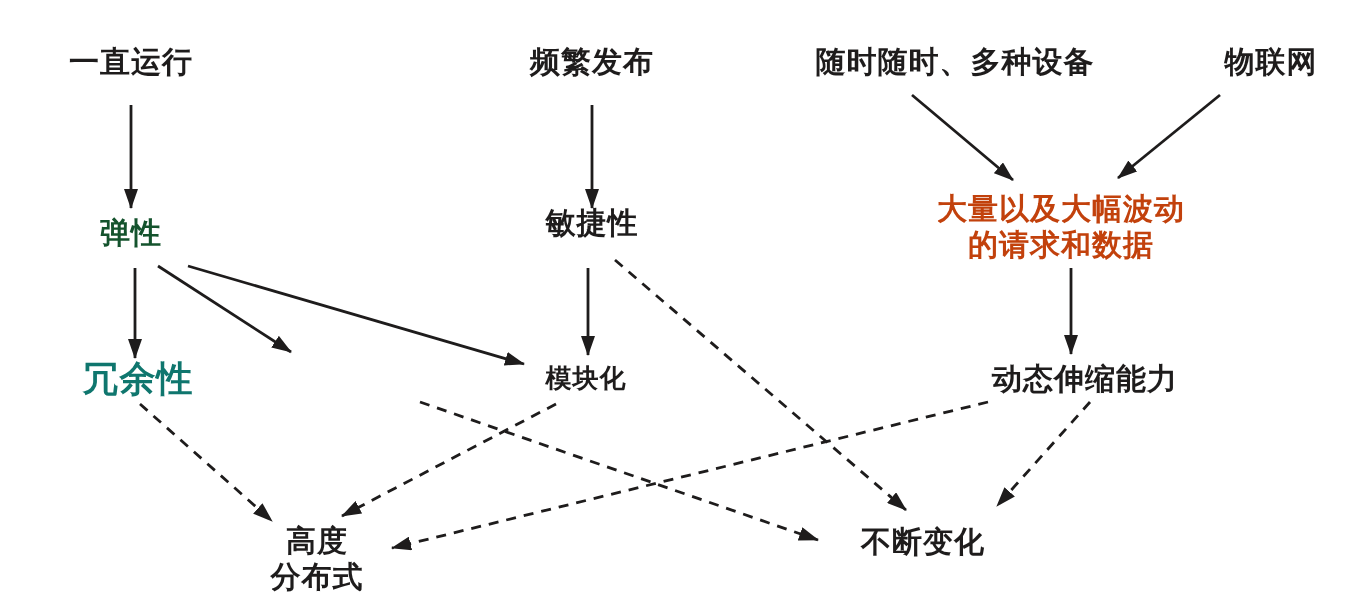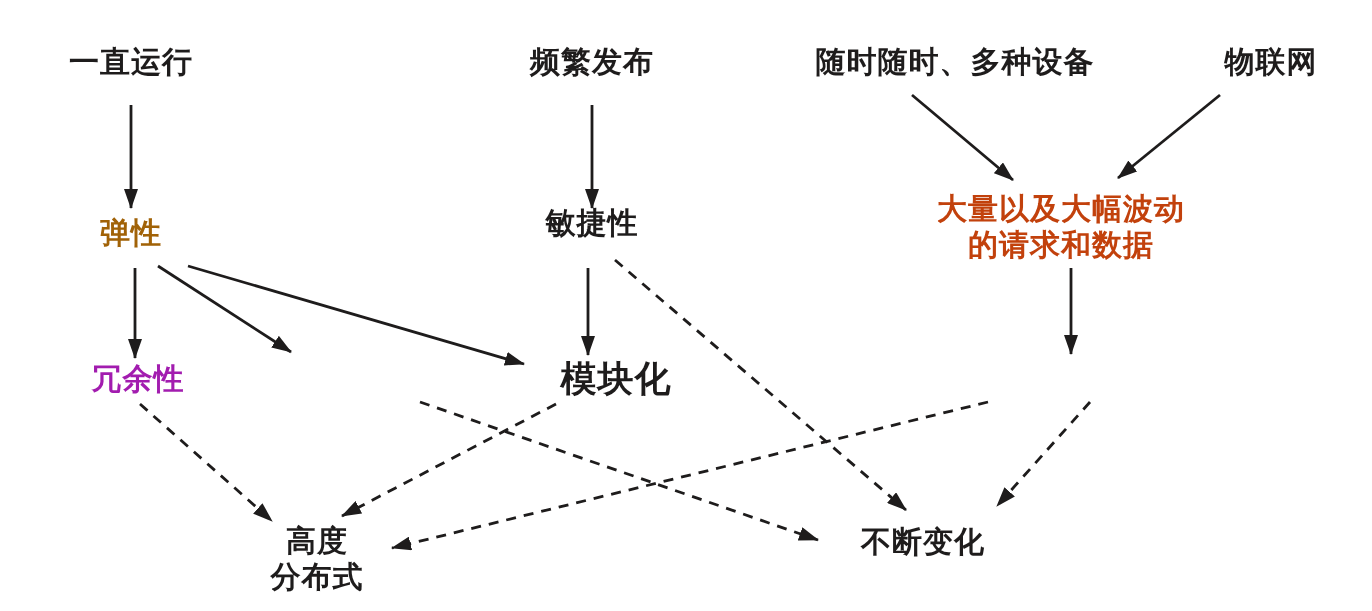--- a/index.html
+++ b/index.html
@@ -73,23 +73,24 @@
         <line x1="615" y1="260" x2="906" y2="510" class="dashed" stroke="#1e1c1c" marker-end="url(#arrowhead)"></line>
         <line x1="988" y1="402" x2="392" y2="548" class="dashed" stroke="#1e1c1c" marker-end="url(#arrowhead)"></line>
         <line x1="1090" y1="402" x2="997" y2="506" class="dashed" stroke="#1e1c1c" marker-end="url(#arrowhead)"></line>
       </g>
   </svg>
   <div class="nodes">
       <div class="node" style="left: 131px; top: 62px; color: rgb(30, 28, 28); font-size: 30px;">一直运行</div>
       <div class="node" style="left: 955px; top: 62px; color: rgb(30, 28, 28); font-size: 30px;">随时随时、多种设备</div>
       <div class="node" style="left: 592px; top: 62px; color: rgb(30, 28, 28); font-size: 30px;">频繁发布</div>
       <div class="node" style="left: 1250px; top: 62px; color: rgb(30, 28, 28); font-size: 30px; margin-left: 21px;">物联网</div>
-      <div class="node" style="left: 131px; top: 233px; color: #a16207; font-size: 30px;">弹性</div>
+      <div class="node" style="left: 131px; top: 233px; color: #14532d; font-size: 30px;">弹性</div>
       <div class="node" style="left: 592px; top: 223px; color: rgb(30, 28, 28); font-size: 30px;">敏捷性</div>
       <div class="node" style="left: 1061px; top: 227px; color: #c2410c; font-size: 30px;">大量以及大幅波动
 的请求和数据</div>
-      <div class="node" style="left: 138px; top: 379px; color: #a21caf; font-size: 30px;">冗余性</div>
-      <div class="node" style="left: 586px; top: 379px; color: rgb(30, 28, 28); font-size: 36px; margin-left: 30px;">模块化</div>
+      <div class="node" style="left: 138px; top: 379px; color: #0f766e; font-size: 36px;">冗余性</div>
+      <div class="node" style="left: 586px; top: 379px; color: rgb(30, 28, 28); font-size: 26px;">模块化</div>
+      <div class="node" style="left: 1085px; top: 379px; color: rgb(30, 28, 28); font-size: 30px;">动态伸缩能力</div>
       <div class="node" style="left: 923px; top: 542px; color: rgb(30, 28, 28); font-size: 30px;">不断变化</div>
       <div class="node" style="left: 317px; top: 559px; color: rgb(30, 28, 28); font-size: 30px;">高度
 分布式</div>
     </div>
 </div>
 
 </body></html>

